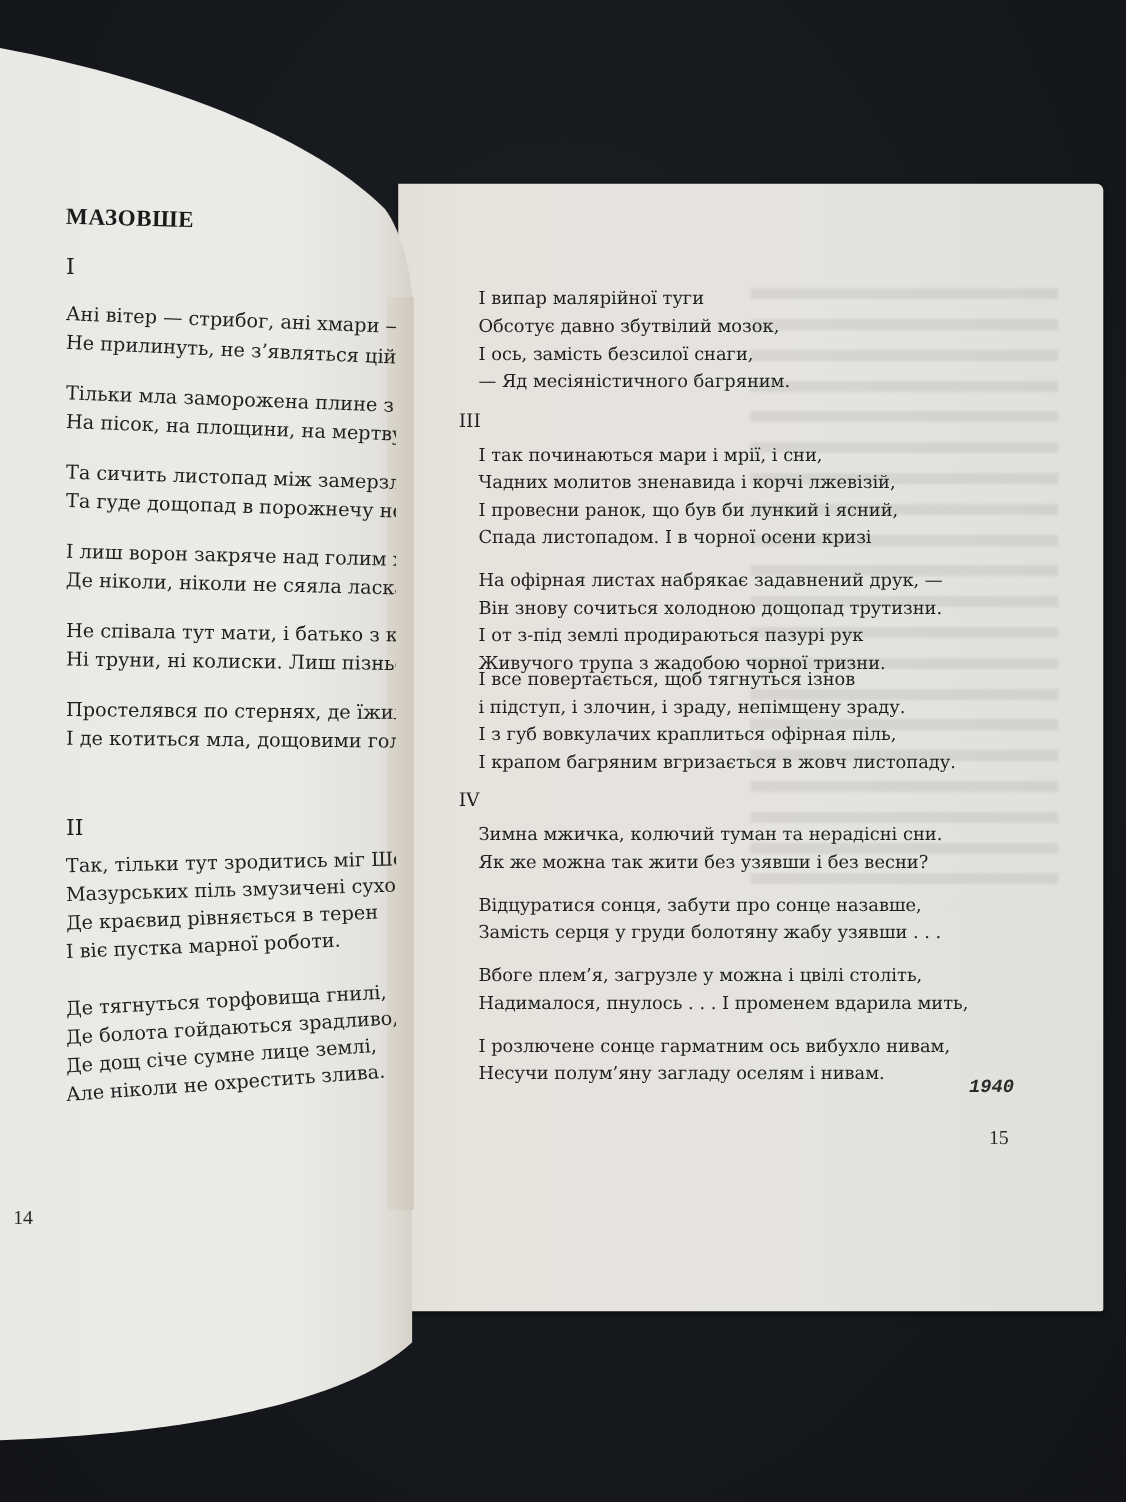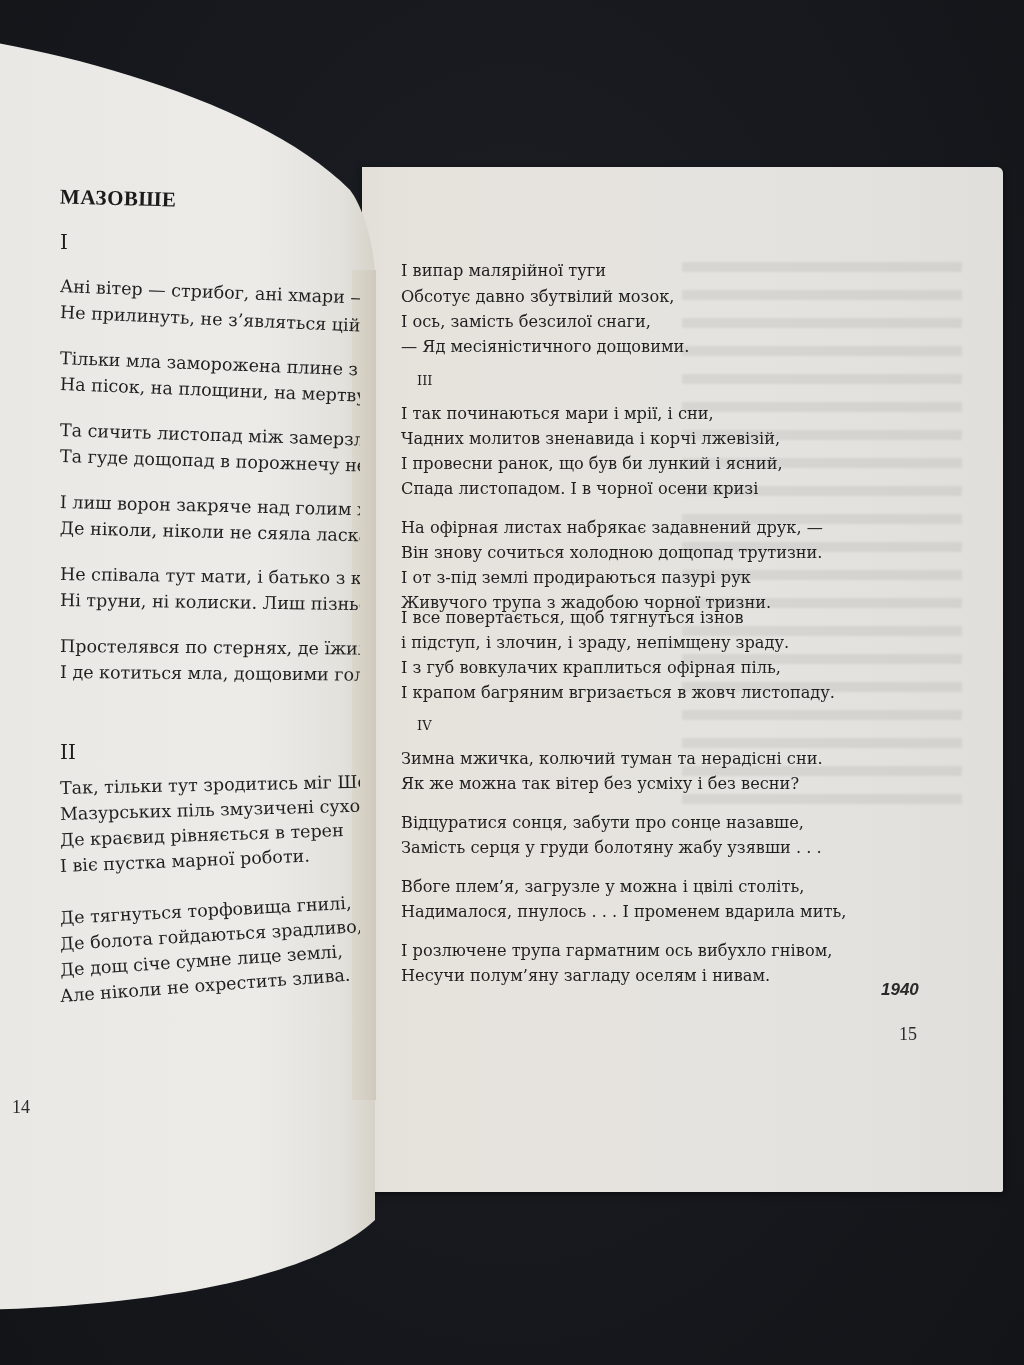--- a/index.html
+++ b/index.html
@@ -39,69 +39,69 @@
       font-family: "Liberation Serif", serif; font-weight: bold; font-size: 21px;
       letter-spacing: 0.5px; color: #1b1b1b;
       position: absolute; left: 0; top: 6px; transform: rotate(1.5deg);
     }
     .section-num { font-family: "DejaVu Serif", serif; font-size: 20px; color: #1d1d1d; position: absolute; left: 0; }
     .left-line {
       position: absolute; left: 0; font-family: "DejaVu Serif", serif; font-size: 17.5px; color: #1f1f1f;
       white-space: nowrap; transform-origin: left center;
     }
     .right-line {
-      position: absolute; left: 401px; font-family: "DejaVu Serif", serif; font-size: 16.2px; color: #1f1f1f;
+      position: absolute; left: 435px; font-family: "DejaVu Serif", serif; font-size: 16.2px; color: #1f1f1f;
       white-space: nowrap;
     }
-    .right-section { position: absolute; left: 417px; font-family: "DejaVu Serif", serif; font-size: 13px; color: #1f1f1f; }
-    .date { position: absolute; left: 881px; top: 980px; font-family: Liberation Sans, sans-serif; font-style: italic; font-weight: bold; font-size: 17px; color: #2a2a2a; }
+    .right-section { position: absolute; left: 417px; font-family: "DejaVu Serif", serif; font-size: 17px; color: #1f1f1f; }
+    .date { position: absolute; left: 881px; top: 980px; font-family: Liberation Mono, monospace; font-style: italic; font-weight: bold; font-size: 17px; color: #2a2a2a; }
     .page-num { position: absolute; font-family: "Liberation Serif", serif; font-size: 18px; color: #2a2a2a; text-align: right; }
   </style>
 </head>
 <body>
 
 <div class="bg-texture"></div>
 
 <div class="page-right">
   <div class="ghost"></div>
 </div>
 
 <div class="right-line" style="top:261px">І випар малярійної туги</div>
 <div class="right-line" style="top:287px">Обсотує давно збутвілий мозок,</div>
 <div class="right-line" style="top:312px">І ось, замість безсилої снаги,</div>
-<div class="right-line" style="top:337px">— Яд месіяністичного дощовими.</div>
+<div class="right-line" style="top:337px">— Яд месіяністичного багряним.</div>
 
 <div class="right-section" style="top:373px">III</div>
 <div class="right-line" style="top:404px">І так починаються мари і мрії, і сни,</div>
 <div class="right-line" style="top:429px">Чадних молитов зненавида і корчі лжевізій,</div>
 <div class="right-line" style="top:454px">І провесни ранок, що був би лункий і ясний,</div>
 <div class="right-line" style="top:479px">Спада листопадом. І в чорної осени кризі</div>
 
 <div class="right-line" style="top:518px">На офірная листах набрякає задавнений друк, —</div>
 <div class="right-line" style="top:543px">Він знову сочиться холодною дощопад трутизни.</div>
 <div class="right-line" style="top:568px">І от з-під землі продираються пазурі рук</div>
 <div class="right-line" style="top:593px">Живучого трупа з жадобою чорної тризни.</div>
 
 <div class="right-line" style="top:606px;top:608px"></div>
 <div class="right-line" style="top:608px">І все повертається, щоб тягнуться ізнов</div>
 <div class="right-line" style="top:633px">і підступ, і злочин, і зраду, непімщену зраду.</div>
 <div class="right-line" style="top:658px">І з губ вовкулачих краплиться офірная піль,</div>
 <div class="right-line" style="top:683px">І крапом багряним вгризається в жовч листопаду.</div>
 
 <div class="right-section" style="top:718px">IV</div>
 <div class="right-line" style="top:749px">Зимна мжичка, колючий туман та нерадісні сни.</div>
-<div class="right-line" style="top:774px">Як же можна так вітер без усміху і без весни?</div>
+<div class="right-line" style="top:774px">Як же можна так жити без узявши і без весни?</div>
 
 <div class="right-line" style="top:813px">Відцуратися сонця, забути про сонце назавше,</div>
 <div class="right-line" style="top:838px">Замість серця у груди болотяну жабу узявши . . .</div>
 
 <div class="right-line" style="top:877px">Вбоге плем’я, загрузле у можна і цвілі століть,</div>
 <div class="right-line" style="top:902px">Надималося, пнулось . . . І променем вдарила мить,</div>
 
-<div class="right-line" style="top:941px">І розлючене трупа гарматним ось вибухло гнівом,</div>
+<div class="right-line" style="top:941px">І розлючене сонце гарматним ось вибухло нивам,</div>
 <div class="right-line" style="top:966px">Несучи полум’яну загладу оселям і нивам.</div>
 
 <div class="date">1940</div>
 <div class="page-num" style="left:899px; top:1024px;">15</div>
 
 <div class="page-left"></div>
 <div class="page-left-edge"></div>
 
 <div class="left-col">
   <div class="title">МАЗОВШЕ</div>

